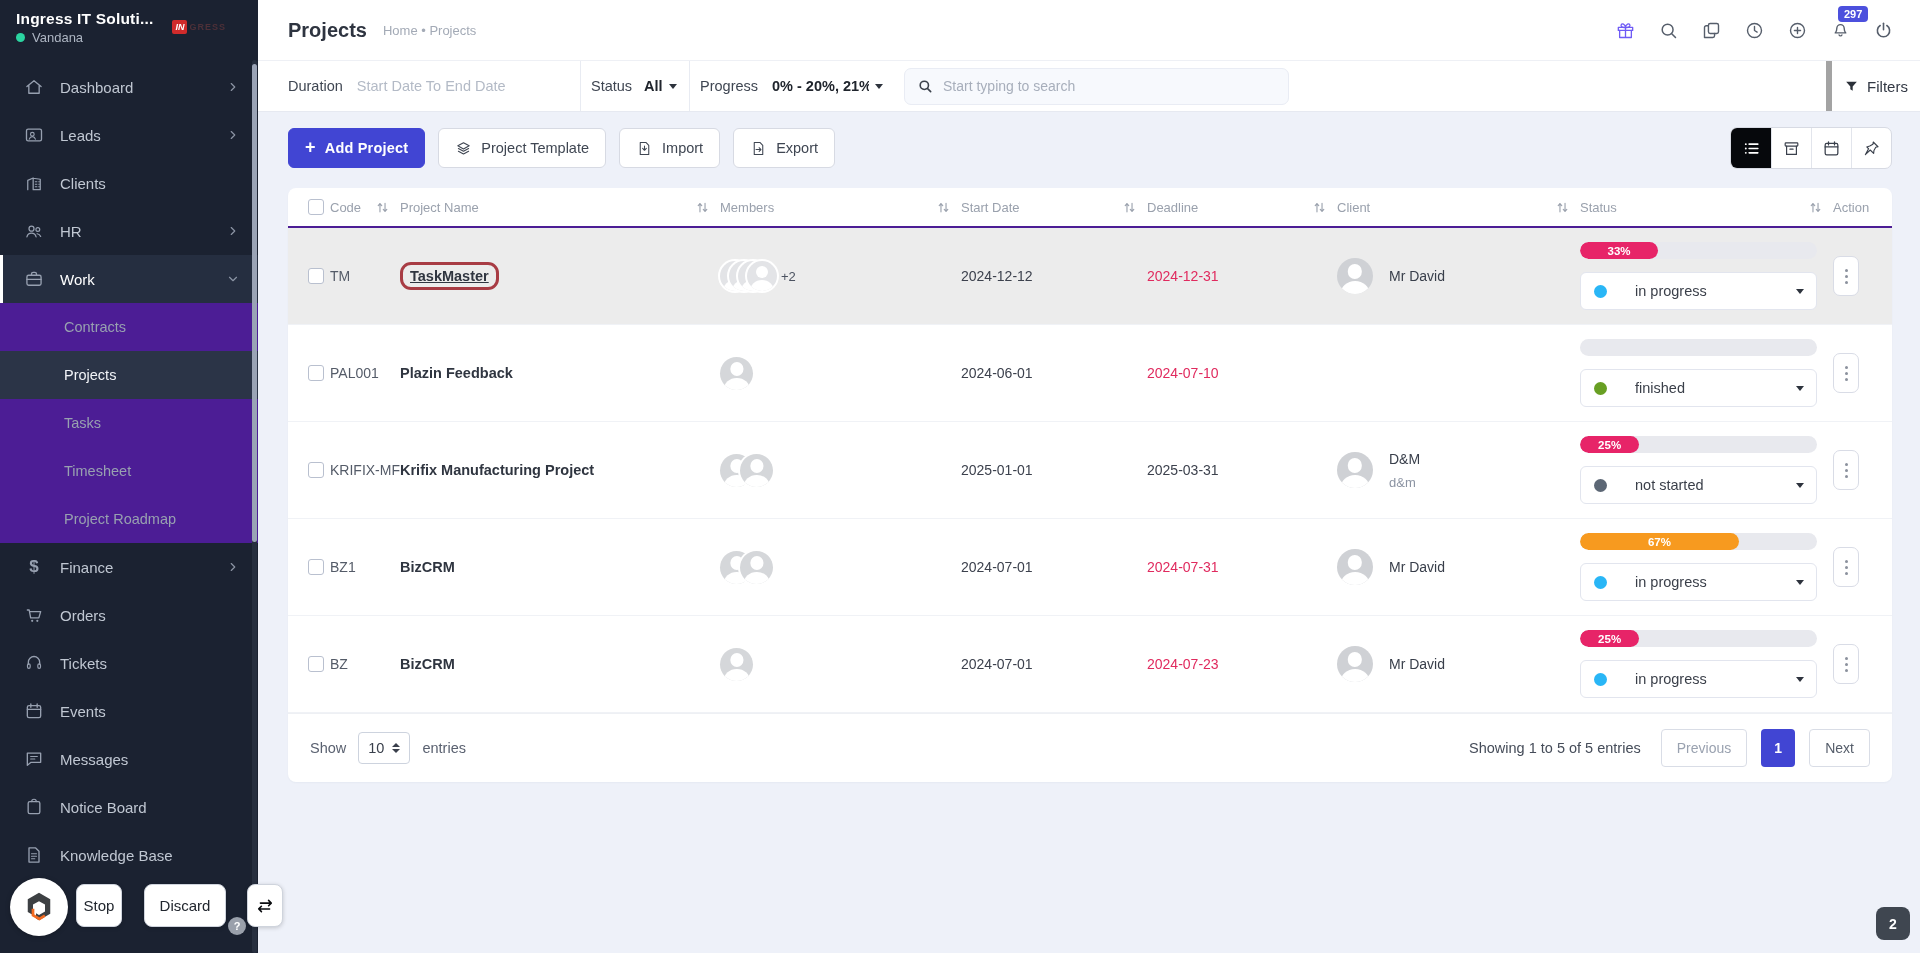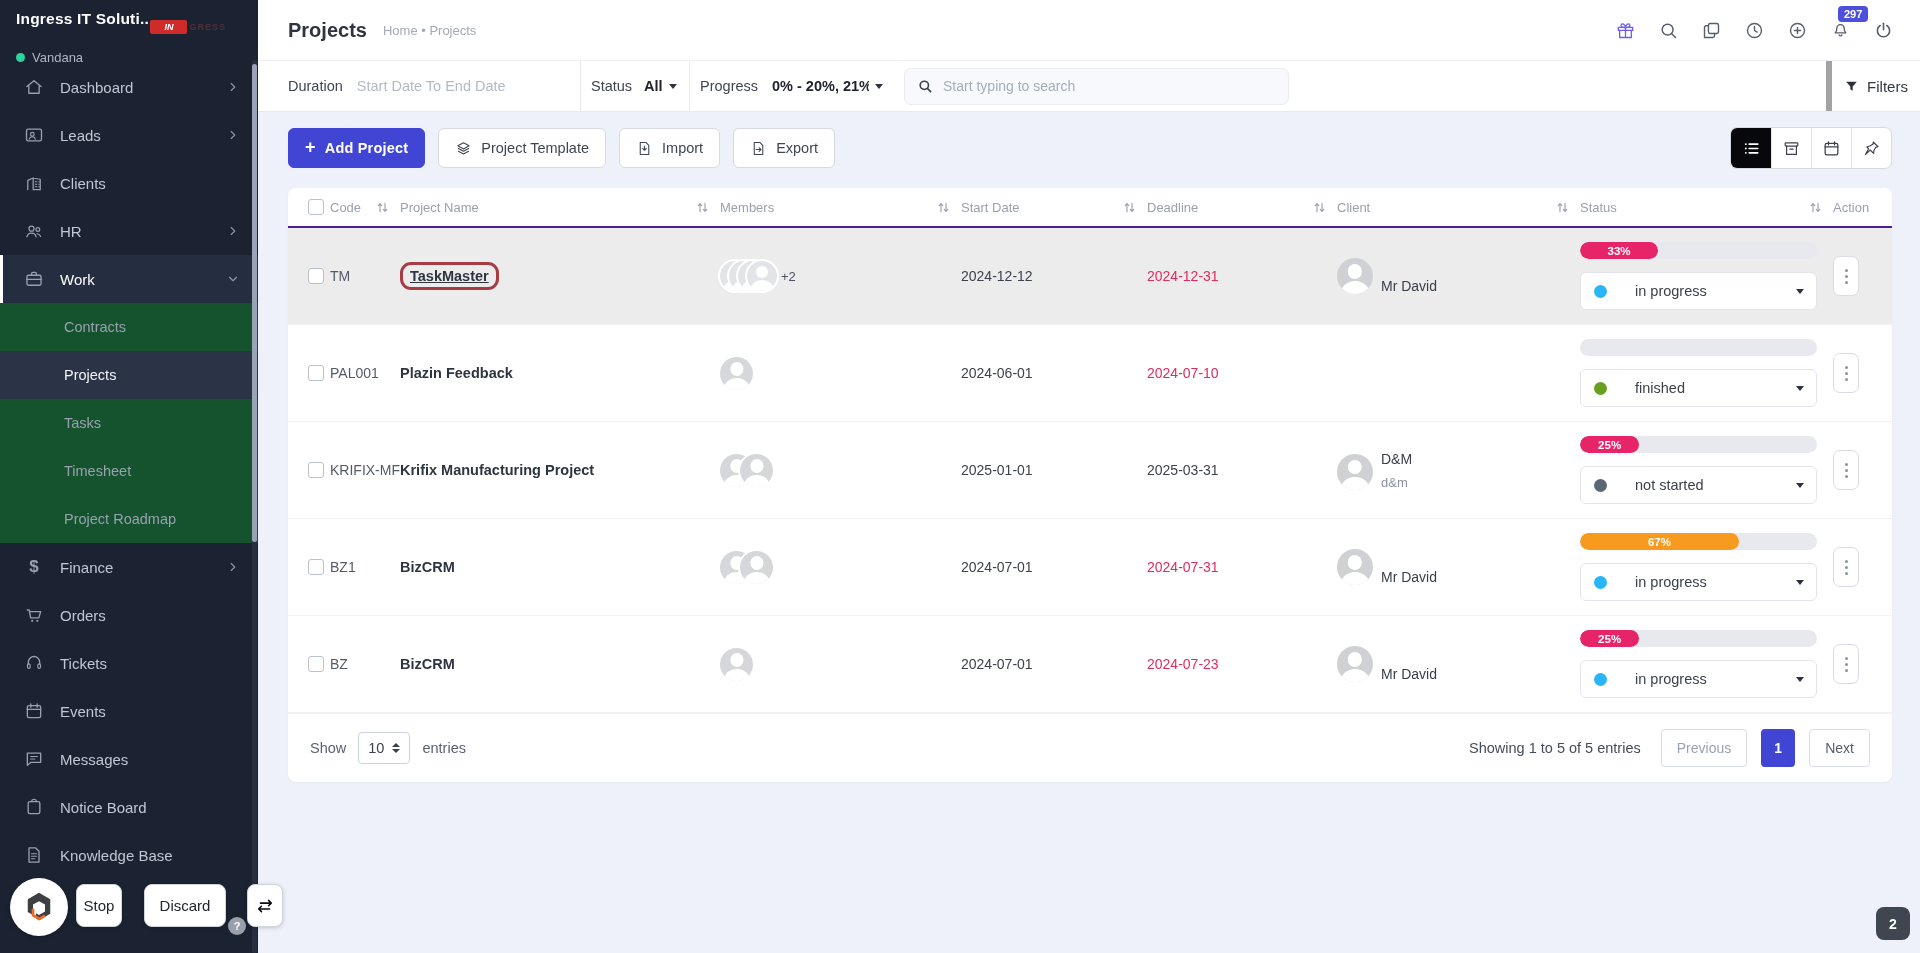--- a/index.html
+++ b/index.html
@@ -6,33 +6,33 @@
   html,body { width:1920px; height:953px; overflow:hidden; font-family:"Liberation Sans",sans-serif; background:#eef1f9; }
   body { position:relative; color:#2f3540; }
   svg { display:block; }
   .icon { display:inline-flex; align-items:center; justify-content:center; flex:none; }
   .icon svg { width:100%; height:100%; }
 
   
   .sidebar { position:absolute; left:0; top:0; width:258px; height:953px; background:#1b2231; z-index:5; }
   .sb-head { height:62px; padding:10px 14px 0 16px; position:relative; }
   .sb-company { color:#fff; font-size:15.5px; font-weight:bold; letter-spacing:.2px; }
-  .sb-user { display:flex; align-items:center; gap:7px; margin-top:22px; }
+  .sb-user { display:flex; align-items:center; gap:7px; margin-top:2px; }
   .sb-dot { width:9px; height:9px; border-radius:50%; background:#2bd4a0; }
   .sb-user span { color:#aeb6c3; font-size:13px; }
   .sb-logo { position:absolute; right:32px; top:20px; display:flex; align-items:center; gap:2px; }
-  .sb-logo .red { background:#d02b2b; color:#fff; font-size:9px; font-weight:bold; padding:2px 14px; border-radius:2px;font-style:italic; }
+  .sb-logo .red { background:#d02b2b; color:#fff; font-size:9px; font-weight:bold; padding:2px 3px; border-radius:2px;font-style:italic; }
   .sb-logo .dim { color:#4d3038; font-size:9px; font-weight:bold; letter-spacing:1px; }
   .nav { position:absolute; top:63px; left:0; right:0; }
   .nav-item { height:48px; display:flex; align-items:center; padding:0 18px 0 24px; gap:16px; color:#c0c7d2; font-size:15px; cursor:pointer; position:relative; }
   .nav-item .nicon { width:20px; height:20px; color:#97a0b0; }
   .nav-item .chev { margin-left:auto; width:14px; height:14px; color:#8b94a4; }
   .nav-item.work-open { background:#252e40; color:#fff; }
   .nav-item.work-open::before { content:""; position:absolute; left:0; top:0; bottom:0; width:3px; background:#fff; }
-  .submenu { background:#14532d;text-align:right; }
+  .submenu { background:#4c1d95;text-align:right; }
   .sub-item { height:48px; display:flex; align-items:center; padding-left:64px; color:#98a1b0; font-size:14.5px; cursor:pointer; }
   .sub-item.active { background:#2b3447; color:#f2f4f8; }
   .dollar { font-size:17px; font-weight:bold; color:#97a0b0; width:20px; text-align:center; }
   .sb-scroll { position:absolute; right:1px; top:60px; bottom:0; width:5px; background:#272f3f; border-radius:3px; }
   .sb-thumb { position:absolute; top:4px; width:5px; height:478px; background:#9aa3b5; border-radius:3px; }
 
   
   .main { position:absolute; left:258px; top:0; width:1662px; height:953px; }
   .topbar { height:61px; background:#fff; display:flex; align-items:center; padding:0 26px 0 30px; border-bottom:1px solid #eef0f5; }
   .page-title { font-size:20px; font-weight:bold; color:#2e3440; }
@@ -94,21 +94,21 @@
   .avatar { position:relative; background:#d5d7da; border-radius:50%; overflow:hidden; flex:none; box-shadow:0 0 0 2px #fff; }
   .avatar::before { content:""; position:absolute; left:50%; top:18%; width:40%; height:40%; transform:translateX(-50%); background:#fff; border-radius:50%; }
   .avatar::after { content:""; position:absolute; left:50%; top:64%; width:80%; height:72%; transform:translateX(-50%); background:#fff; border-radius:50%; }
   .av-sm { width:30px; height:30px; background:#e3e4e7; }
   .av-sm + .av-sm { margin-left:-21px; }
   .av-md { width:33px; height:33px; }
   .av-md + .av-md { margin-left:-13px; }
   .plus-n { font-size:13px; color:#4b5260; margin-left:4px; }
   .datecell { font-size:14px; color:#3c414d; }
   .overdue { color:#e02a5e; }
-  .client { display:flex; align-items:flex-end; gap:8px; }
+  .client { display:flex; align-items:center; gap:16px; }
   .client .avatar { width:36px; height:36px; background:#cfd1d5; box-shadow:none; }
   .cname { font-size:14px; color:#383e4a; }
   .csub { font-size:13px; color:#8b93a2; margin-top:8px; }
   .statuscell { display:flex; flex-direction:column; gap:13px; }
   .pbar { width:237px; height:17px; border-radius:9px; background:#e8e9ee; overflow:hidden; position:relative; }
   .pfill { height:100%; border-radius:9px; display:flex; align-items:center; justify-content:center; color:#fff; font-size:11.5px; font-weight:bold; }
   .sdrop { width:237px; height:38px; border:1px solid #e2e5ee; border-radius:6px; background:#fff; display:flex; align-items:center; padding:0 12px 0 13px; gap:28px; cursor:pointer; }
   .sdot { width:13px; height:13px; border-radius:50%; flex:none; }
   .slabel { font-size:14.5px; color:#3a3f49; }
   .sdrop .caret { margin-left:auto; }

